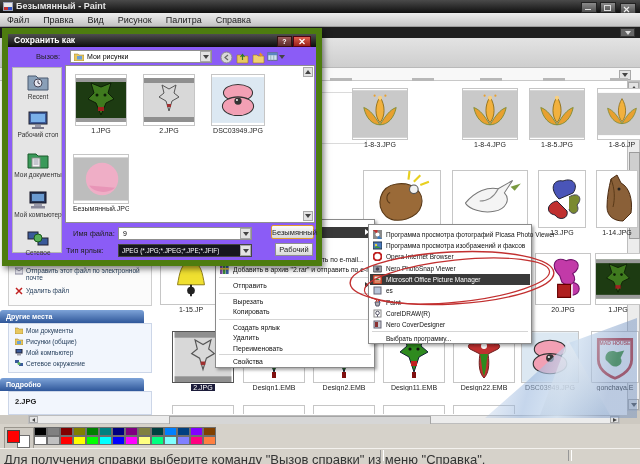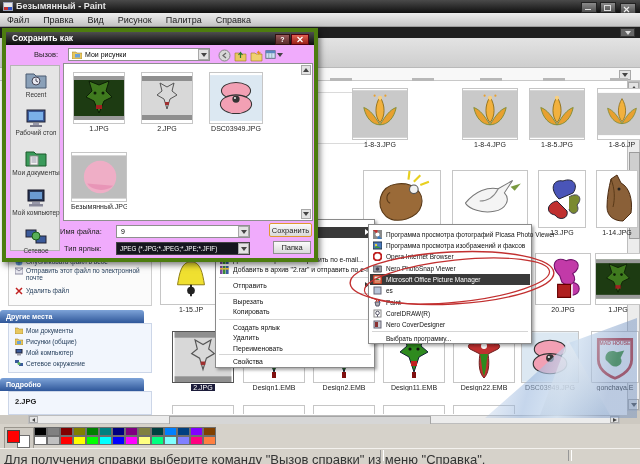--- a/index.html
+++ b/index.html
@@ -25,21 +25,21 @@
   
   .menu{background:#fff;border:1px solid #8a8a8a;box-shadow:2px 2px 3px rgba(0,0,0,.35)}
   .mrow{position:absolute;left:1px;right:1px;height:10.5px;font-size:6.8px;color:#111;display:flex;
         align-items:center;padding-left:16px;box-sizing:border-box;white-space:nowrap}
   .msep{position:absolute;left:3px;right:3px;height:1px;background:#d5d5d5}
   .micon{position:absolute;left:3px;width:9px;height:9px}
   .hl{background:#3a3a3a;color:#fff}
   .arrow-r{width:0;height:0;border-top:3px solid transparent;border-bottom:3px solid transparent;border-left:4px solid #333}
   .dd{width:0;height:0;border-left:3px solid transparent;border-right:3px solid transparent;border-top:4px solid #444}
   
-  #dlg{left:2px;top:28px;width:308px;height:226px;background:#f0abfc;border:4px solid #4d7c0f;
+  #dlg{left:2px;top:28px;width:308px;height:226px;background:#8b5cf6;border:6px solid #4d7c0f;
        box-shadow:2px 3px 6px rgba(0,0,0,.5);z-index:20}
   .dtitle{left:0;top:0;width:100%;height:13px;background:linear-gradient(#4e4e4e,#0c0c0c);color:#fff;
           font-size:8.5px;font-weight:bold;line-height:13px;padding-left:6px;box-sizing:border-box}
   .dlabel{font-size:7.5px;color:#222}
   .combo{background:#fff;border:1px solid #8f8f8f;box-sizing:border-box;display:flex;align-items:center;font-size:7px}
   .place{position:absolute;left:0;width:50px;text-align:center;font-size:6.5px;color:#333}
   .btn{box-sizing:border-box;background:linear-gradient(#fbfbfb,#d9d9d9);border:1px solid #8f8f8f;
        font-size:7.5px;color:#222;text-align:center}
   .scroll{background:#ececec;border:1px solid #bdbdbd;box-sizing:border-box}
   .sbtn{background:#e3e3e3;border:1px solid #a8a8a8;box-sizing:border-box;display:flex;align-items:center;justify-content:center}
@@ -647,37 +647,37 @@
       <div class="cell" style="left:7px;top:88px;width:56px">
         <div class="tbox" style="height:50px"><svg width="54" height="48" viewBox="0 0 50 40">
               <rect width="50" height="40" fill="#bdbdbd"></rect>
               <circle cx="26" cy="20" r="15" fill="#efaec6"></circle>
               <path d="M14 26 a14 10 0 0 0 24 2" fill="#e58ab0" opacity=".7"></path>
             </svg></div>
         <div class="tname">Безымянный.JPG</div>
       </div>
     </div>
 
-    <span class="abs dlabel" style="left:54px;top:195px">Имя файла:</span>
+    <span class="abs dlabel" style="left:65px;top:195px">Имя файла:</span>
     <div class="abs combo" style="left:110px;top:193px;width:134px;height:13px">
       <span style="padding-left:4px">9</span>
       <span class="abs sbtn" style="right:0;top:0;width:11px;height:11px">
           <span class="dd"></span>
         </span>
     </div>
-    <div class="abs btn" style="left:263px;top:191px;width:43px;height:14px;line-height:13px;border:1px solid #e09a30;border-radius:2px">Сохранить</div>
+    <div class="abs btn" style="left:263px;top:191px;width:43px;height:14px;line-height:13px;border:1px solid #e09a30;border-radius:2px">Безымянный</div>
 
     <span class="abs dlabel" style="left:58px;top:212px">Тип ярлык:</span>
     <div class="abs combo" style="left:110px;top:210px;width:134px;height:13px;background:#16161f;border-color:#444;color:#fff;font-size:6.3px">
       <span style="padding-left:3px;white-space:nowrap">JPEG (*.JPG;*.JPEG;*.JPE;*.JFIF)</span>
       <span class="abs sbtn" style="right:0;top:0;width:11px;height:11px">
           <span class="dd"></span>
         </span>
     </div>
-    <div class="abs btn" style="left:267px;top:209px;width:38px;height:13px;line-height:12px">Папка</div>
+    <div class="abs btn" style="left:267px;top:209px;width:38px;height:13px;line-height:12px">Рабочий</div>
   </div>
 
   <svg class="abs" id="annot" style="left:0;top:0;z-index:40;pointer-events:none" width="640" height="464" viewBox="0 0 640 464">
     <ellipse cx="452" cy="278" rx="102" ry="26" fill="none" stroke-width="1.4" transform="rotate(-3 452 278)" stroke="#c23030"></ellipse>
     <ellipse cx="457" cy="281" rx="93" ry="21" fill="none" stroke-width="1.2" transform="rotate(-6 457 281)" stroke="#c23030"></ellipse>
   </svg>
 
   <div class="abs" style="left:0;top:424px;width:640px;height:40px;background:#d6d2ca;z-index:5">
     <div class="abs" style="left:4px;top:3px;width:28px;height:21px;background:#cfcbc3;border:1px solid #9a968e">
       <span class="abs" style="left:12px;top:7px;width:11px;height:11px;background:#fff;border:1px solid #6e6e6e"></span>

